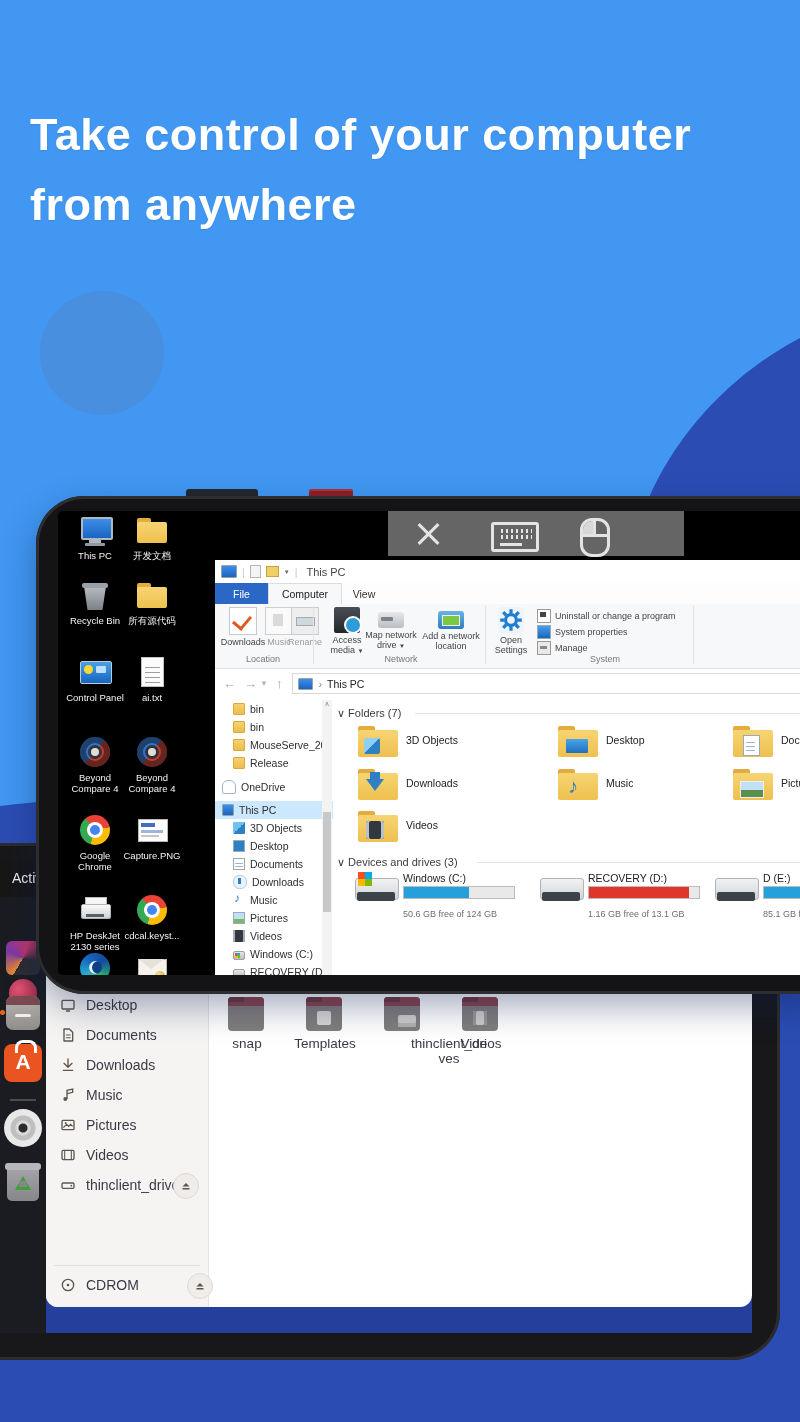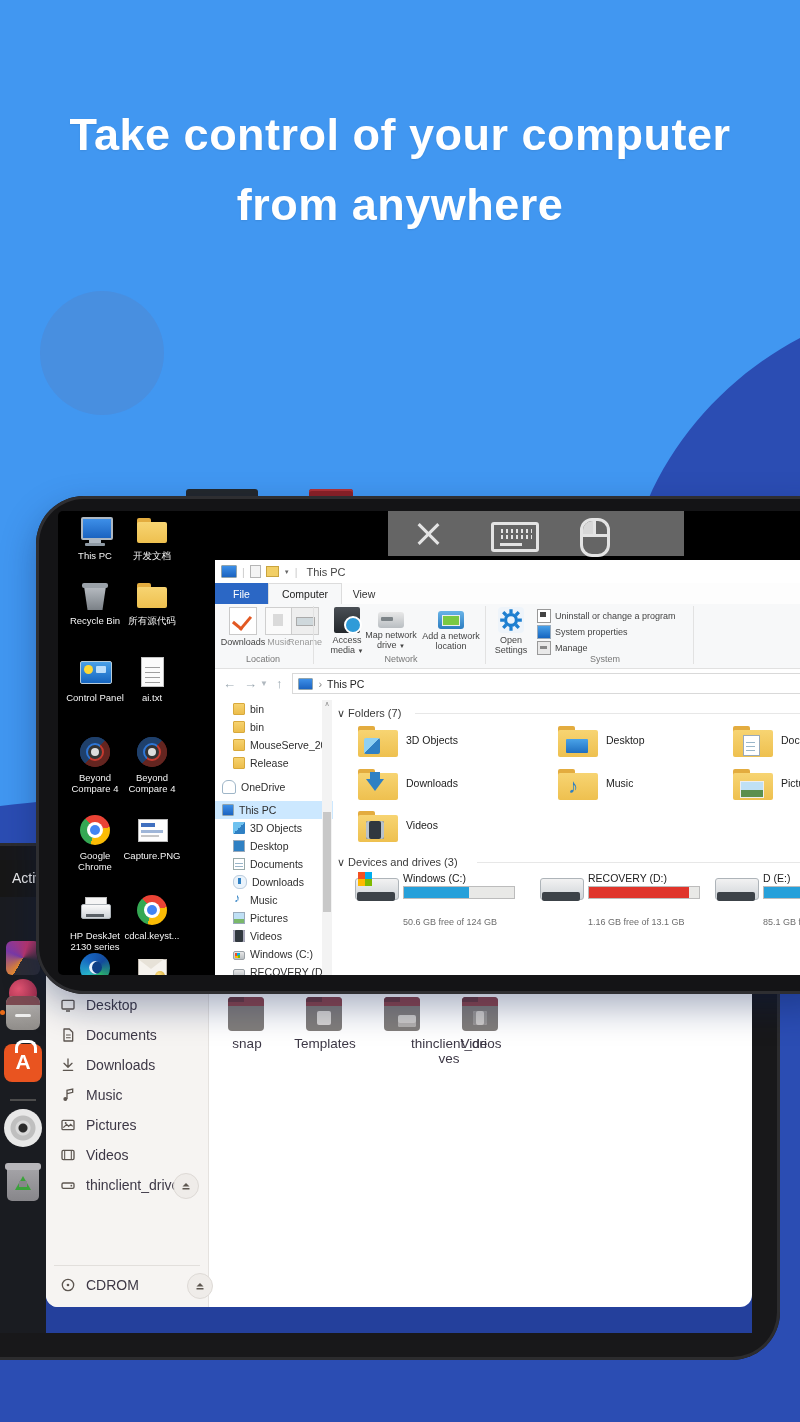--- a/index.html
+++ b/index.html
@@ -5,21 +5,21 @@
   html,body{margin:0;padding:0}
   body{width:800px;height:1422px;position:relative;overflow:hidden;background:#4197f1;
        font-family:"Liberation Sans",sans-serif;}
   .abs{position:absolute}
 
   
   .bg-circle{left:40px;top:291px;width:124px;height:124px;border-radius:50%;background:#4a8ddd;opacity:.85}
   .bg-wave{left:0;top:0;z-index:0}
 
   
-  .hero{left:30px;top:100px;width:740px;z-index:1;color:#fff;text-align:center;
+  .hero{left:30px;top:100px;width:740px;z-index:1;color:#fff;
         font-size:45px;font-weight:700;line-height:1.55;letter-spacing:.5px;
         text-shadow:0 1px 2px rgba(0,0,0,.08)}
 
   
   .tablet-frame{left:-50px;top:843px;width:830px;height:517px;background:#18181a;
                 border-radius:0 0 48px 0;z-index:2;box-shadow:inset 0 0 0 3px #2c2c2e}
   .tablet-screen{left:0;top:860px;width:752px;height:473px;background:#24409c;overflow:hidden;z-index:2}
   .ub-topbar{left:0;top:0;width:752px;height:37px;background:#171717;color:#ededed;font-size:14px}
   .ub-topbar span{position:absolute;left:12px;top:10px}
   .ub-launcher{left:0;top:37px;width:46px;height:436px;background:rgba(26,26,26,.95)}
@@ -214,21 +214,21 @@
   .drive{position:absolute;display:flex;gap:6px;width:178px}
   .hdd{position:relative;width:42px;height:28px;flex:0 0 42px;margin-top:6px}
   .hdd::before{content:"";position:absolute;left:0;top:0;width:42px;height:20px;background:linear-gradient(#f2f2f2,#cfd4d8);border:1px solid #aeb4b9;border-radius:3px}
   .hdd::after{content:"";position:absolute;left:2px;top:14px;width:38px;height:9px;background:#3c4248;border-radius:2px}
   .hdd .wlogo{position:absolute;left:3px;top:-6px;width:14px;height:14px;z-index:1;
         background:conic-gradient(#00adef 0 25%,#7fba00 0 50%,#ffb900 0 75%,#f25022 0 100%)}
   .drv-name{font-size:10.5px;color:#222;white-space:nowrap}
   .drv-bar{width:110px;height:11px;border:1px solid #bcbcbc;background:#e9e9e7;margin-top:2px}
   .drv-fill{height:100%;background:#26a0da}
   .drv-fill.red{background:#e0352b}
-  .drv-free{font-size:9px;color:#6d6d6d;margin-top:18px;white-space:nowrap}
+  .drv-free{font-size:9px;color:#6d6d6d;margin-top:10px;white-space:nowrap}
 
   svg.sym{width:100%;height:100%;display:block}
 </style>
 </head>
 <body>
 
 <svg width="0" height="0" style="position:absolute">
   <defs>
     <symbol id="s-house" viewBox="0 0 24 24">
         <path d="M3 12 L12 4 L21 12 M6 10.5 V20 H18 V10.5" fill="none" stroke="currentColor" stroke-width="2" stroke-linecap="round" stroke-linejoin="round"></path>

